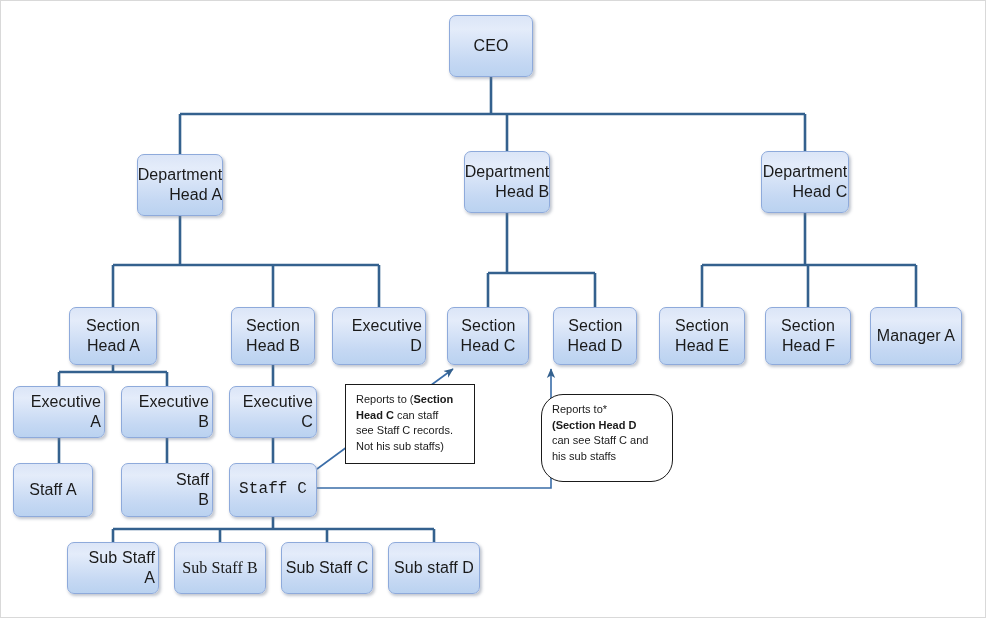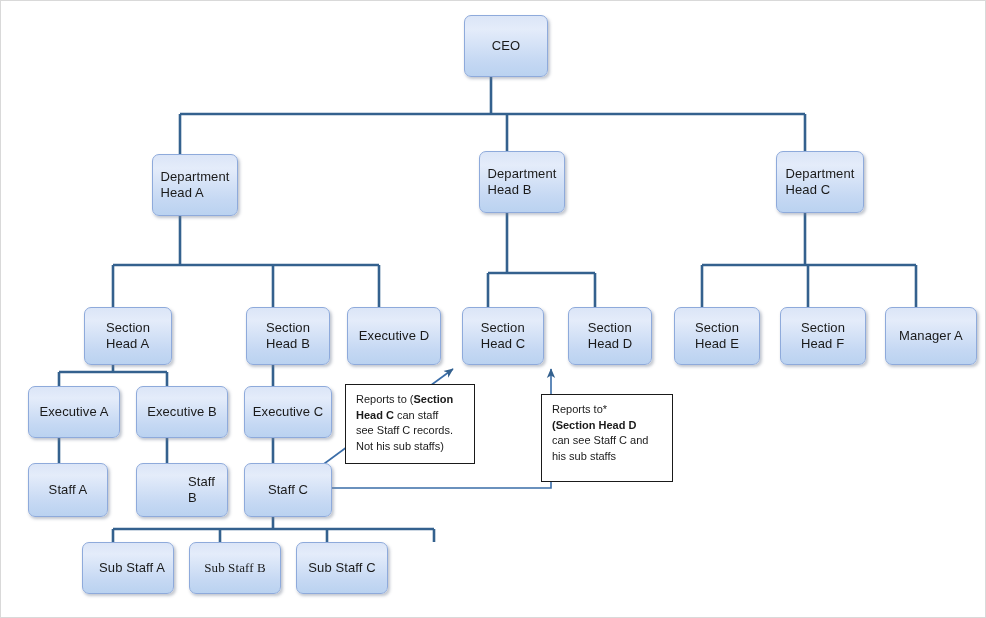--- a/index.html
+++ b/index.html
@@ -24,31 +24,30 @@
     width: 986px;
     height: 618px;
     pointer-events: none;
   }
   .node {
     position: absolute;
     box-sizing: border-box;
     display: flex;
     align-items: center;
     justify-content: center;
-    text-align: left;
+    text-align: right;
     border: 1px solid #8eaadb;
     border-radius: 7px;
     background: linear-gradient(180deg, #dbe5f7 0%, #e4ecfa 22%, #c5d8f3 75%, #bad2f0 100%);
     box-shadow: 1.5px 2px 3px rgba(120,130,150,0.45);
     color: #1a1a1a;
-    font-size: 13px;
+    font-size: 16px;
     line-height: 1.22;
     letter-spacing: 0.1px;
     z-index: 3;
-    margin-left: 15px;
   }
   .node span {
     display: block;
     padding: 0 3px;
   }
   .callout {
     position: absolute;
     box-sizing: border-box;
     background: #ffffff;
     border: 1px solid #1a1a1a;
@@ -228,21 +227,21 @@
         <span>Staff A</span>
       </div>
   </div>
 
   <div class="node" style="left:120px;top:462px;width:92px;height:54px;padding-left:48px;">
     <div>
         <span>Staff B</span>
       </div>
   </div>
 
-  <div class="node" style="left:228px;top:462px;width:88px;height:54px;">
+  <div class="node" style="left:228px;top:462px;width:88px;height:54px;font-family:Liberation Mono, monospace;">
     <div>
         <span>Staff C</span>
       </div>
   </div>
 
   <div class="node" style="left:66px;top:541px;width:92px;height:52px;padding-left:8px;">
     <div>
         <span>Sub Staff A</span>
       </div>
   </div>
@@ -252,28 +251,33 @@
         <span>Sub Staff B</span>
       </div>
   </div>
 
   <div class="node" style="left:280px;top:541px;width:92px;height:52px;">
     <div>
         <span>Sub Staff C</span>
       </div>
   </div>
 
+  <div class="node" style="left:387px;top:541px;width:92px;height:52px;">
+    <div>
+        <span>Sub staff D</span>
+      </div>
+  </div>
 
   <div class="callout" style="left:344px;top:383px;width:130px;height:80px;">
     <div><span>Reports to (</span><b>Section</b></div>
     <div><b>Head C</b><span> can staff</span></div>
     <div>see Staff C records.</div>
     <div>Not his sub staffs)</div>
   </div>
 
-  <div class="callout" style="left:540px;top:393px;width:132px;height:88px;">
+  <div class="callout" style="left:540px;top:393px;width:132px;height:88px;border-radius:22px;">
     <div>Reports to*</div>
     <div><b>(Section Head D</b></div>
     <div>can see Staff C and</div>
     <div>his sub staffs</div>
   </div>
 
 </div>
 
 </body></html>

